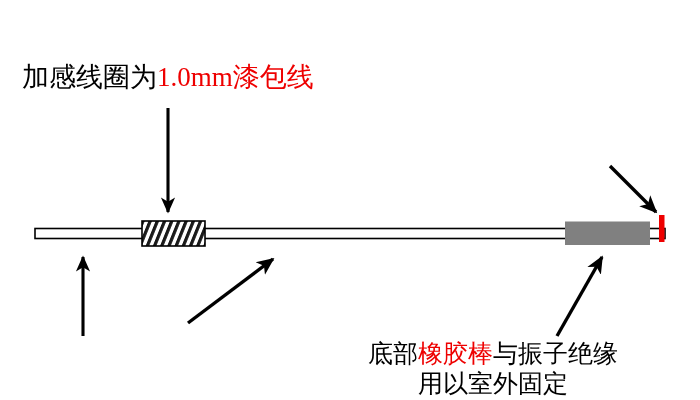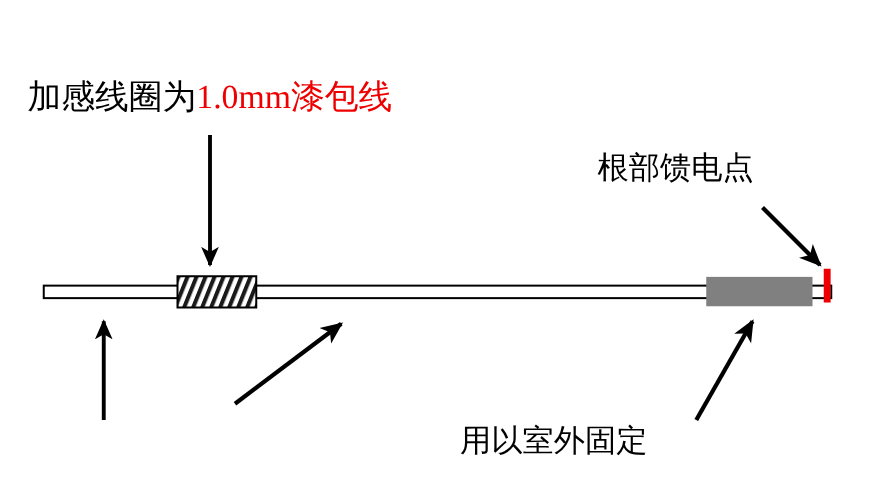--- a/index.html
+++ b/index.html
@@ -103,20 +103,20 @@
       <line x1="188" y1="287" x2="273" y2="223" stroke="#000000" stroke-width="3.4" marker-end="url(#ah)"></line>
     </g>
 
     <g>
       <line x1="557" y1="300" x2="602" y2="221" stroke="#000000" stroke-width="3.4" marker-end="url(#ah)"></line>
     </g>
   </svg>
 
   <div class="label" id="label-coil"><span>加感线圈为</span><span class="hl">1.0mm</span><span class="hl">漆包线</span></div>
 
-  <div class="label" id="label-feed"><span>根部馈电点</span></div>
 
 
   <div class="label" id="label-rubber">
+    <span><span>底部</span><span class="hl">橡胶棒</span><span>与振子绝缘</span></span>
     <span class="line2">用以室外固定</span>
   </div>
 
 </div>
 
 </body></html>

